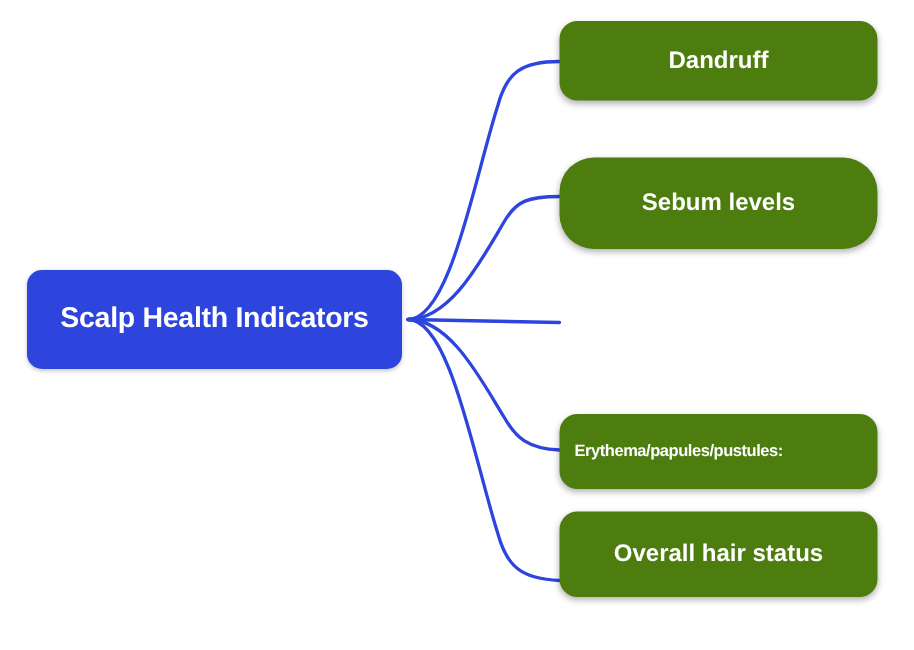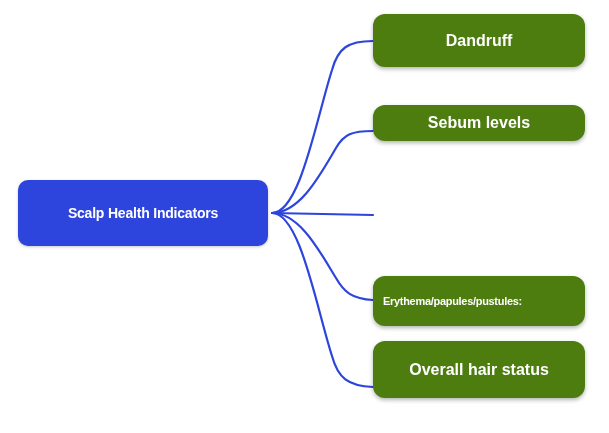--- a/index.html
+++ b/index.html
@@ -35,35 +35,35 @@
     color: #ffffff;
     white-space: nowrap;
   }
   .node-root {
     left: 18px;
     top: 180px;
     width: 250px;
     height: 66px;
     background: #2D44DD;
     border-radius: 10px;
-    font-size: 14px;
+    font-size: 19px;
     font-weight: bold;
     letter-spacing: -0.2px;
     box-shadow: 0 1px 3px rgba(0,0,0,0.22);
   }
   .node-child {
     left: 373px;
     width: 212px;
     background: #4d7c0f;
     font-size: 16px;
     font-weight: bold;
     box-shadow: 0 2px 4px rgba(0,0,0,0.30);
   }
   .child-0 { top: 14px;  height: 53px; }
-  .child-1 { top: 105px; height: 36px; }
+  .child-1 { top: 105px; height: 61px; border-radius: 23px; }
   .child-2 { top: 189px; height: 52px; }
   .child-3 { top: 276px; height: 50px; }
   .child-4 { top: 341px; height: 57px; }
 
   .node-child .node-label {
     font-size: 16px;
     font-weight: bold;
     line-height: 1;
   }
   

